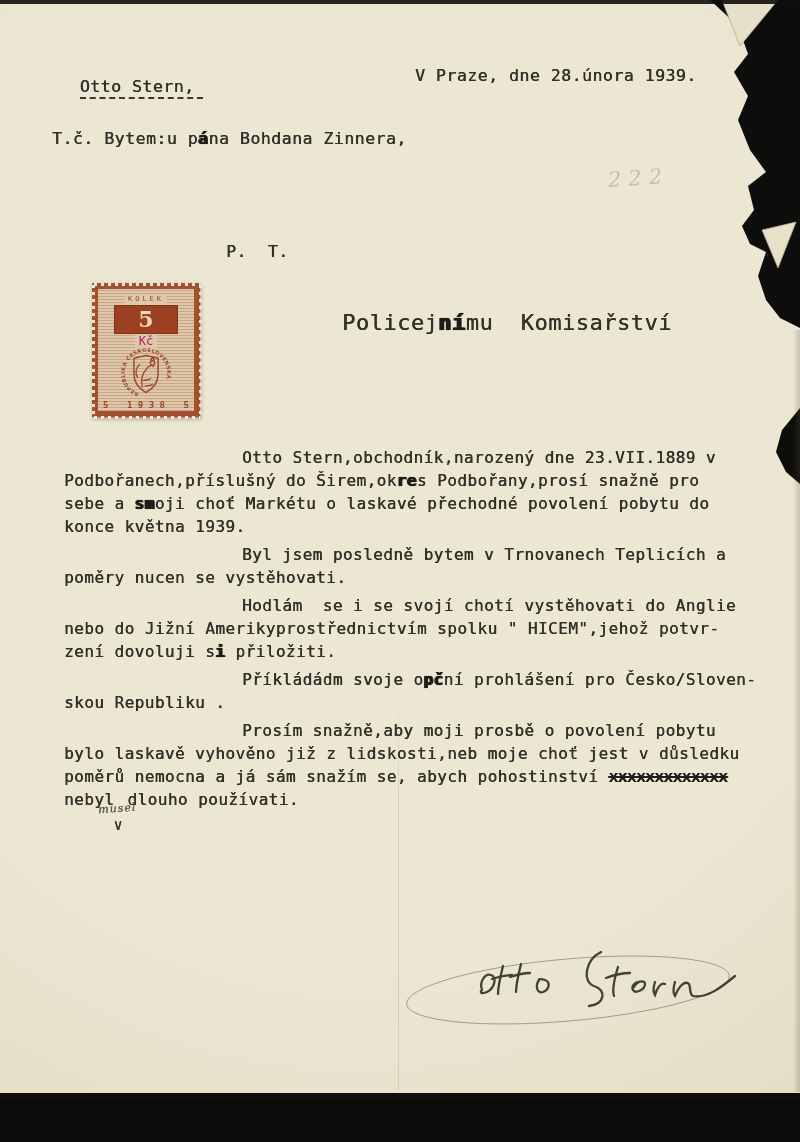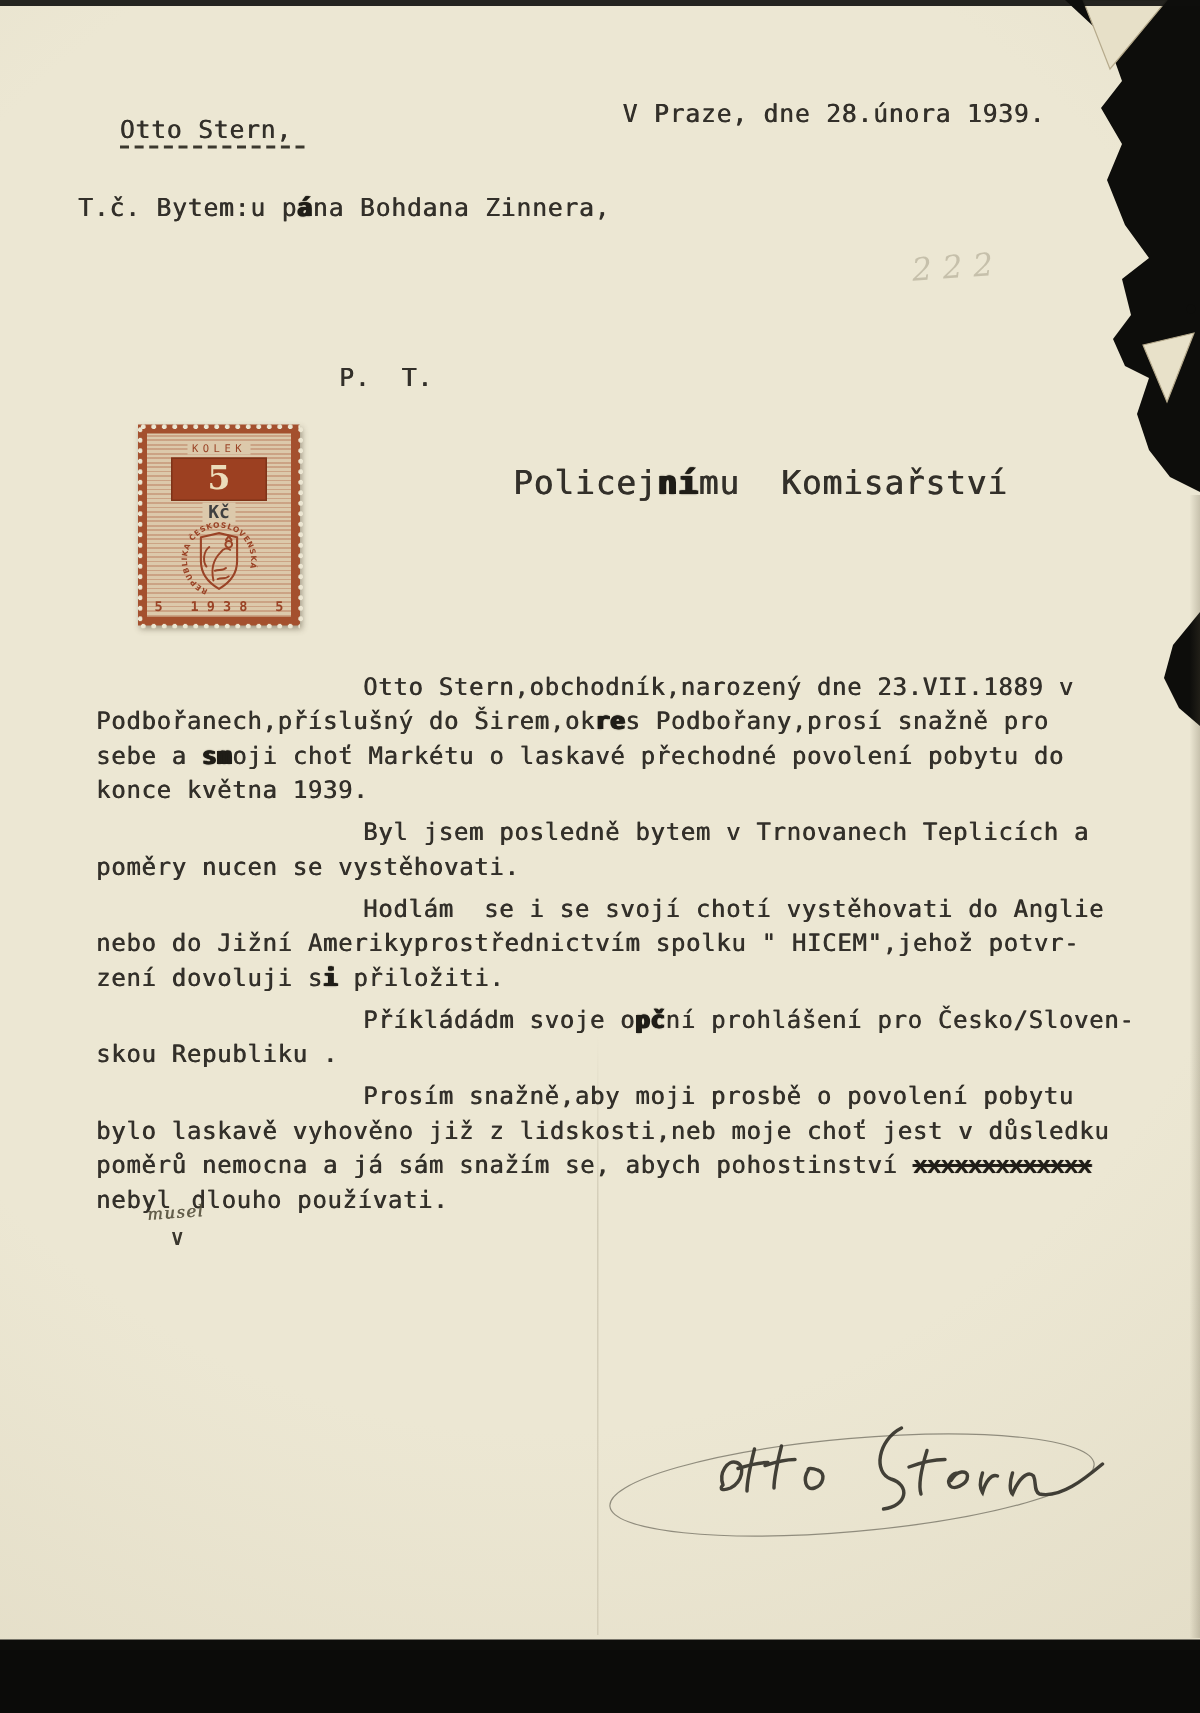--- a/index.html
+++ b/index.html
@@ -55,21 +55,21 @@
   .perf-l{top:0;bottom:0;left:-2px;width:5px;}
   .perf-r{top:0;bottom:0;right:-2px;width:5px;}
   .stamp-inner{position:absolute;inset:6px;background:#dcc9ab;
     background-image:repeating-linear-gradient(0deg,rgba(164,74,43,.30) 0 1px,rgba(0,0,0,0) 1px 3px);
     display:flex;flex-direction:column;align-items:center;}
   .s-kolek{margin-top:6px;font-size:7px;font-weight:normal;letter-spacing:3px;color:#9a4326;
     background:#dcc9ab;padding:0 3px;}
   .s-value{margin-top:2px;width:62px;height:29px;background:#9c4021;border:1px solid #7e3318;
     color:#ecdcba;font-family:"DejaVu Serif","Liberation Serif",serif;font-weight:bold;
     font-size:22px;line-height:27px;text-align:center;}
-  .s-kc{margin-top:1px;font-size:12px;font-weight:bold;color:#404040;background:#dcc9ab;
+  .s-kc{margin-top:1px;font-size:12px;font-weight:normal;color:#be185d;background:#dcc9ab;
     padding:0 4px;line-height:13px;}
   .s-shield{margin-top:0;}
   .s-bottom{width:100%;display:flex;justify-content:space-between;align-items:center;
     padding:0 5px;box-sizing:border-box;font-size:9px;font-weight:bold;color:#9a4326;margin-top:auto;margin-bottom:1px;}
   .signature{position:absolute;left:385px;top:938px;width:368px;height:96px;}
 </style>
 </head>
 <body>
 
 <div class="paper">

